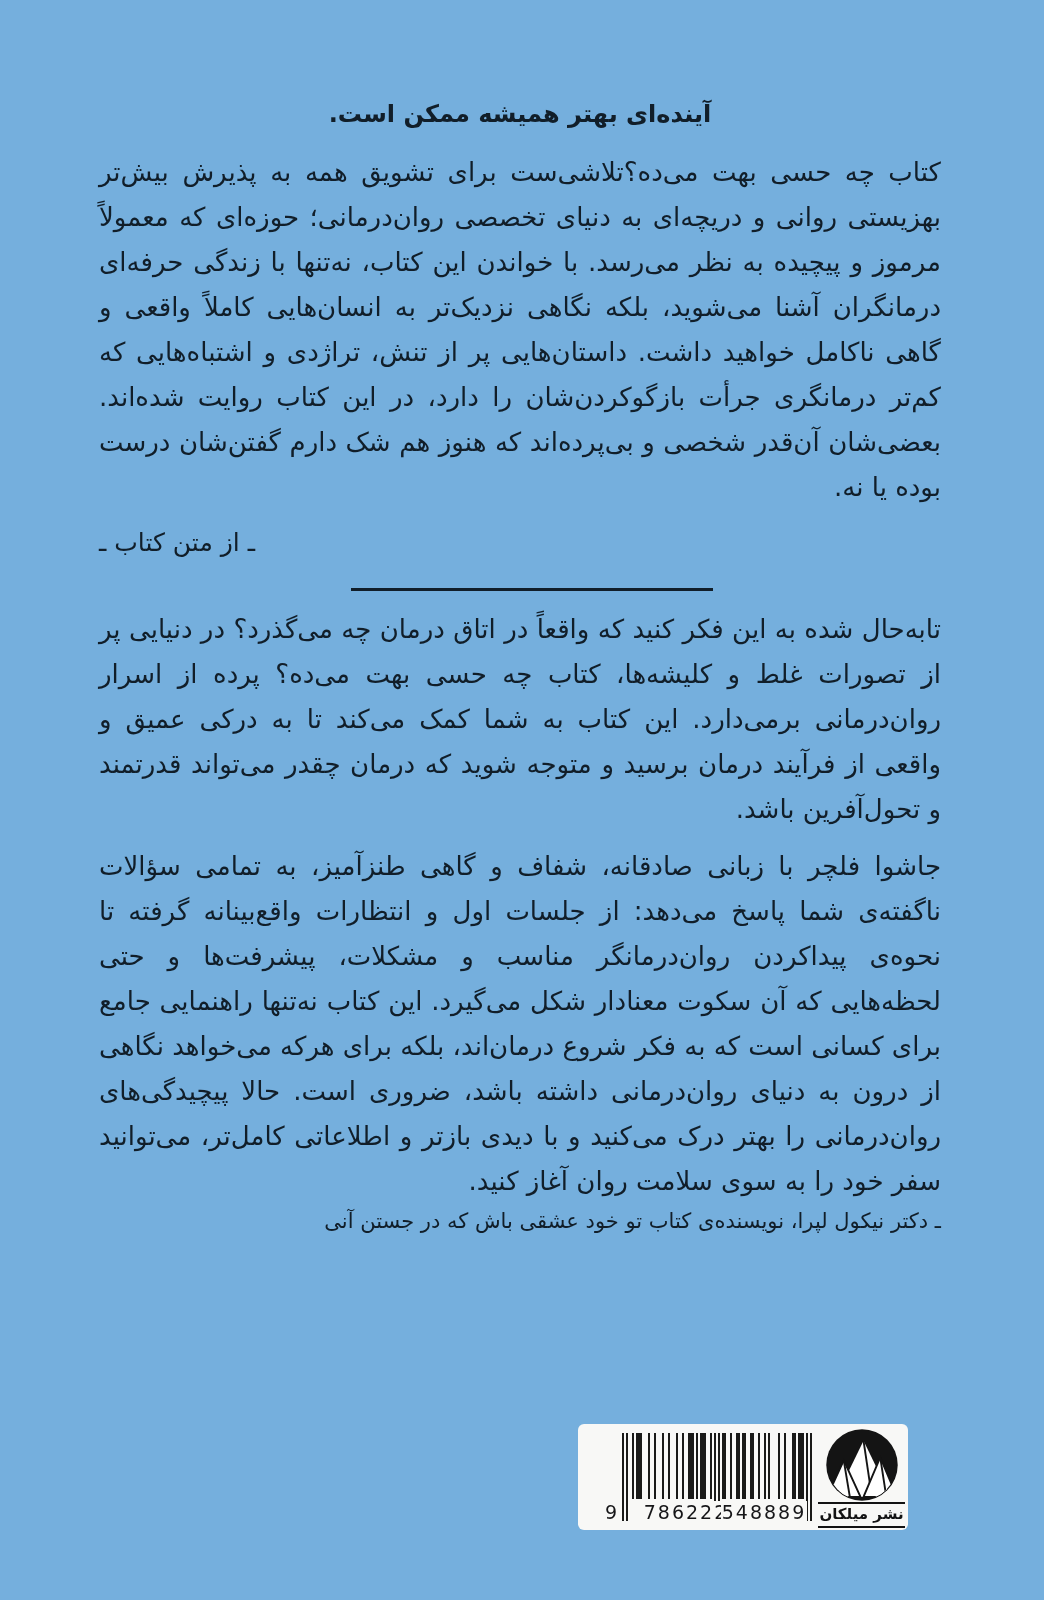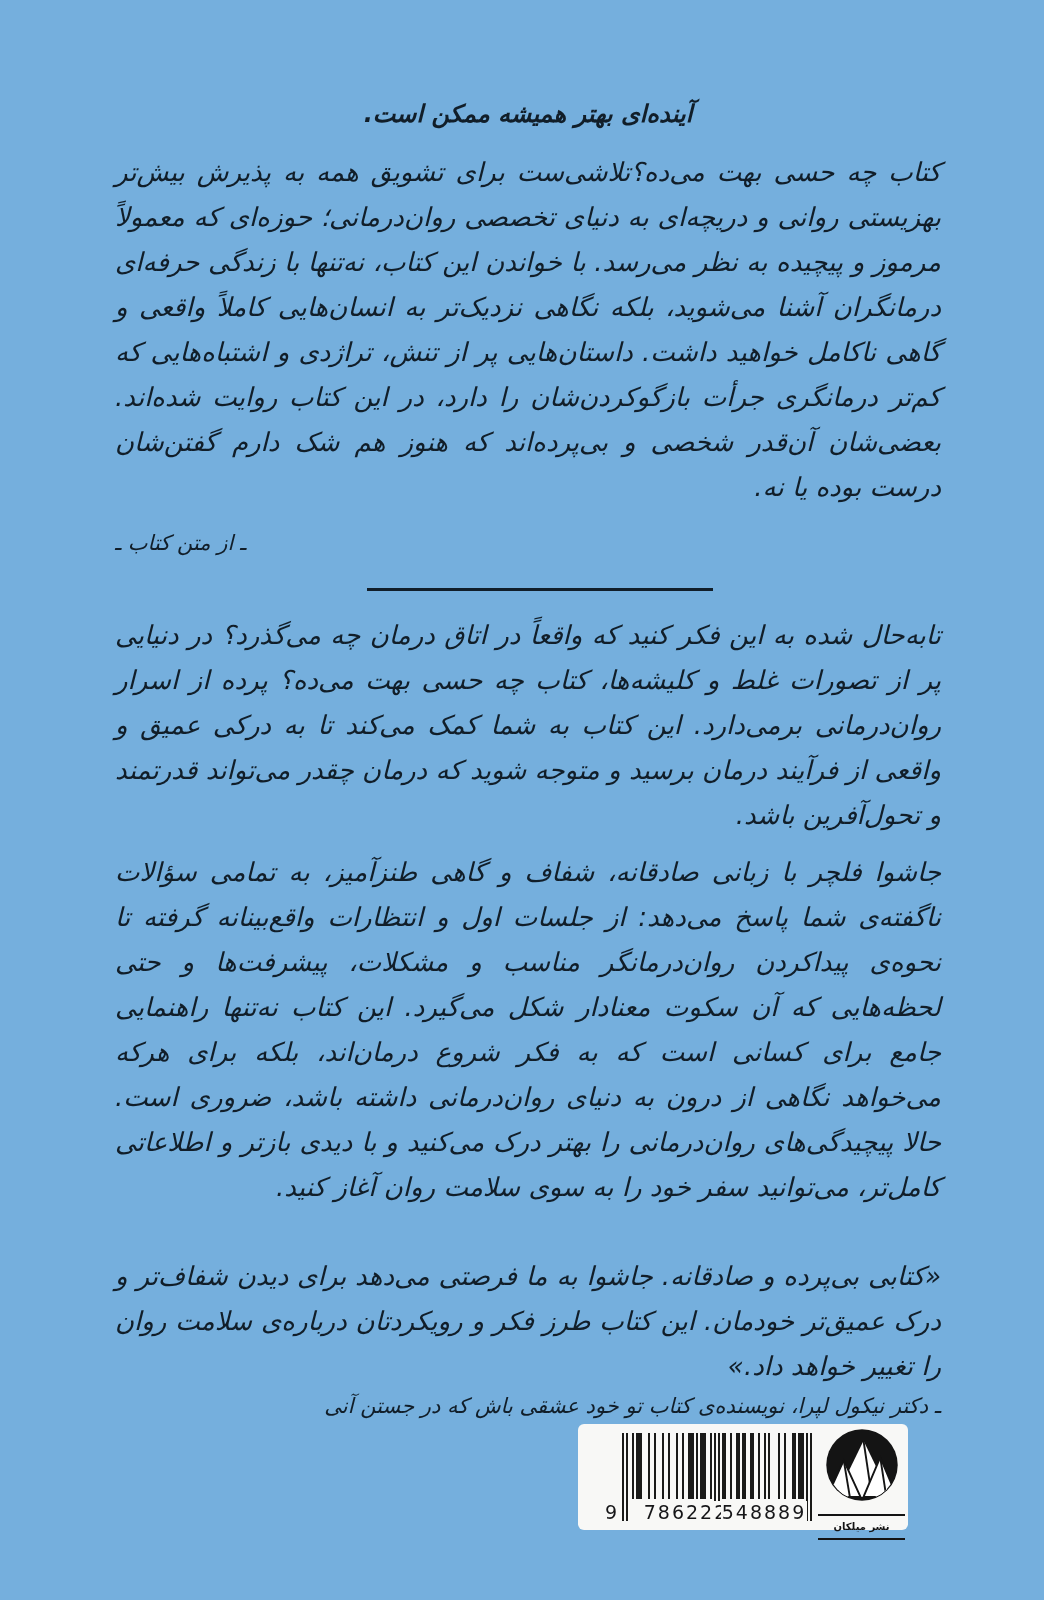--- a/index.html
+++ b/index.html
@@ -15,49 +15,49 @@
     width:1044px;height:1600px;
     margin:0 auto;
     background:var(--bg);
     overflow:hidden;
     direction:rtl;
     font-family:"DejaVu Sans", sans-serif;
     color:var(--text);
   }
   .content{
     position:absolute;
-    top:0;right:103px;left:115px;font-style:italic;
+    top:0;right:103px;left:99px;
   }
   .tagline{
     margin-top:100px;
     font-size:24px;
     font-weight:bold;
     text-align:center;
     color:var(--text);
   }
   .para{
     margin-top:14px;
     font-size:26px;
     line-height:45px;
     text-align:justify;
     text-align-last:right;
   }
   .para.first{margin-top:22px;}
   .source-note{
     margin-top:16px;
-    font-size:21px;
+    font-size:25px;
     line-height:34px;
     text-align:left;
   }
   .divider{
     border:none;height:0;
     border-top:3px solid var(--text);
     margin:28px 228px 0 252px;
   }
-  .p3{margin-top:22px;}
+  .p3{margin-top:16px;}
   .p4{margin-top:12px;}
   .quote{margin-top:44px;}
   .attribution{
     margin-top:0;
     font-size:21px;
     line-height:34px;
     text-align:right;
   }
   
   .barcode-box{
@@ -97,26 +97,25 @@
     right:8px;top:3px;
     width:76px;height:76px;
   }
   .publisher{
     position:absolute;
     right:3px;top:78px;
     width:87px;
     border-top:2px solid #131313;
     border-bottom:2px solid #131313;
     text-align:center;
-    font-size:10px;
+    font-size:15px;
     font-weight:bold;
     color:#131313;
     padding:1px 0 2px;
     line-height:19px;
-    margin-top:12px;
   }
 </style>
 </head>
 <body>
 
 <div class="page">
   <div class="content">
 
     <h1 class="tagline">آینده‌ای بهتر همیشه ممکن است.</h1>
 
@@ -124,21 +123,20 @@
 
 
     <p class="source-note">ـ از متن کتاب ـ</p>
 
     <hr class="divider">
 
     <p class="para p3">تابه‌حال شده به این فکر کنید که واقعاً در اتاق درمان چه می‌گذرد؟ در دنیایی پر از تصورات غلط و کلیشه‌ها، کتاب چه حسی بهت می‌ده؟ پرده از اسرار روان‌درمانی برمی‌دارد. این کتاب به شما کمک می‌کند تا به درکی عمیق و واقعی از فرآیند درمان برسید و متوجه شوید که درمان چقدر می‌تواند قدرتمند و تحول‌آفرین باشد.</p>
 
     <p class="para p4">جاشوا فلچر با زبانی صادقانه، شفاف و گاهی طنزآمیز، به تمامی سؤالات ناگفته‌ی شما پاسخ می‌دهد: از جلسات اول و انتظارات واقع‌بینانه گرفته تا نحوه‌ی پیداکردن روان‌درمانگر مناسب و مشکلات، پیشرفت‌ها و حتی لحظه‌هایی که آن سکوت معنادار شکل می‌گیرد. این کتاب نه‌تنها راهنمایی جامع برای کسانی است که به فکر شروع درمان‌اند، بلکه برای هرکه می‌خواهد نگاهی از درون به دنیای روان‌درمانی داشته باشد، ضروری است. حالا پیچیدگی‌های روان‌درمانی را بهتر درک می‌کنید و با دیدی بازتر و اطلاعاتی کامل‌تر، می‌توانید سفر خود را به سوی سلامت روان آغاز کنید.</p>
 
-    <p class="para quote">«کتابی بی‌پرده و صادقانه. جاشوا به ما فرصتی می‌دهد برای دیدن شفاف‌تر و درک عمیق‌تر خودمان. این کتاب طرز فکر و رویکردتان درباره‌ی سلامت روان را تغییر خواهد داد.»</p>
 
     <p class="attribution">ـ دکتر نیکول لپرا، نویسنده‌ی کتاب تو خود عشقی باش که در جستن آنی</p>
   </div>
 
   <div class="barcode-box">
     <div class="bars">
       <div class="modules" id="barcode-modules">
           <span class="module on tall"></span>
           <span class="module off tall"></span>
           <span class="module on tall"></span>

